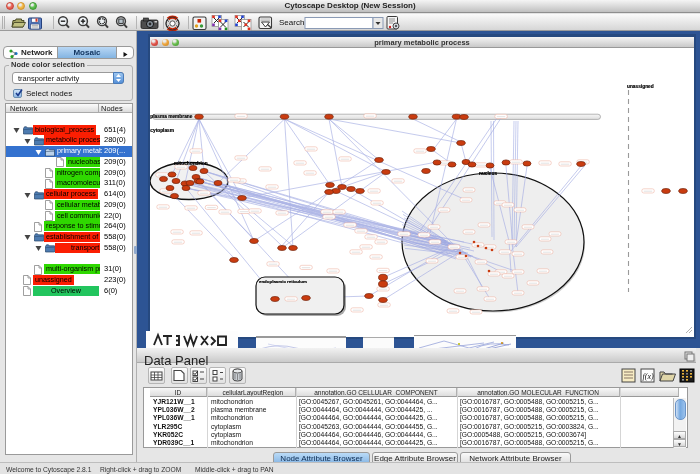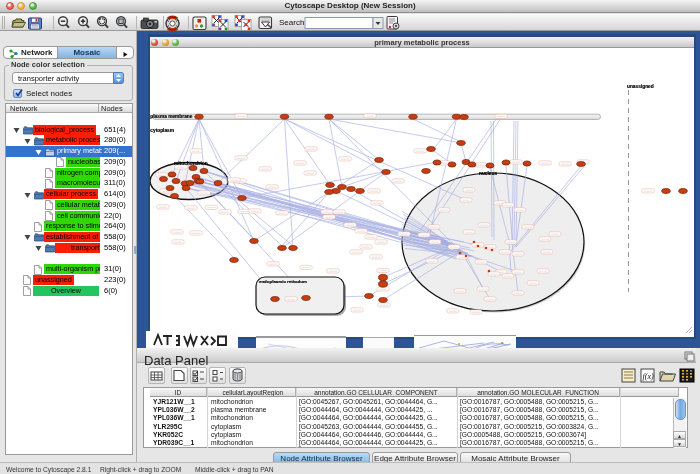--- a/index.html
+++ b/index.html
@@ -792,20 +792,20 @@
         <div class="abs" style="left:313px;top:0;width:1px;height:60px;background:#d5d5d5;"></div>
         <div class="abs" style="left:476px;top:0;width:1px;height:60px;background:#d5d5d5;"></div>
         <div class="abs" style="left:529px;top:9.5px;width:13px;height:50px;background:#f2f2f2;border-left:1px solid #bbb;"></div>
         <div class="abs" style="left:530.5px;top:11px;width:11px;height:21px;background:linear-gradient(90deg,#cfe0f5,#74a8e0 45%,#9cc2ec);border-radius:5px;border:0.5px solid #6a94c8;"></div>
         <div class="abs" style="left:529px;top:43px;width:13px;height:8px;background:linear-gradient(#fefefe,#d8d8d8);border:1px solid #aaa;font-size:5px;text-align:center;line-height:8px;color:#333;">▲</div>
         <div class="abs" style="left:529px;top:51px;width:13px;height:8px;background:linear-gradient(#fefefe,#d8d8d8);border:1px solid #aaa;font-size:5px;text-align:center;line-height:8px;color:#333;">▼</div>
       </div>
       <div id="btabs">
         <div class="btab" style="left:0px;width:97px;background:linear-gradient(#badbf7,#84b4e4);color:#0d2c52;">Node Attribute Browser</div>
         <div class="btab" style="left:99px;width:86px;">Edge Attribute Browser</div>
-        <div class="btab" style="left:187px;width:111px;">Mosaic Attribute Browser</div>
+        <div class="btab" style="left:187px;width:111px;">Network Attribute Browser</div>
       </div>
     </div>
     <div id="status" class="abs">
       <span style="left:6px">Welcome to Cytoscape 2.8.1</span>
       <span style="left:100px">Right-click + drag to ZOOM</span>
       <span style="left:195px">Middle-click + drag to PAN</span>
     </div>
   </div>
 </body></html>

